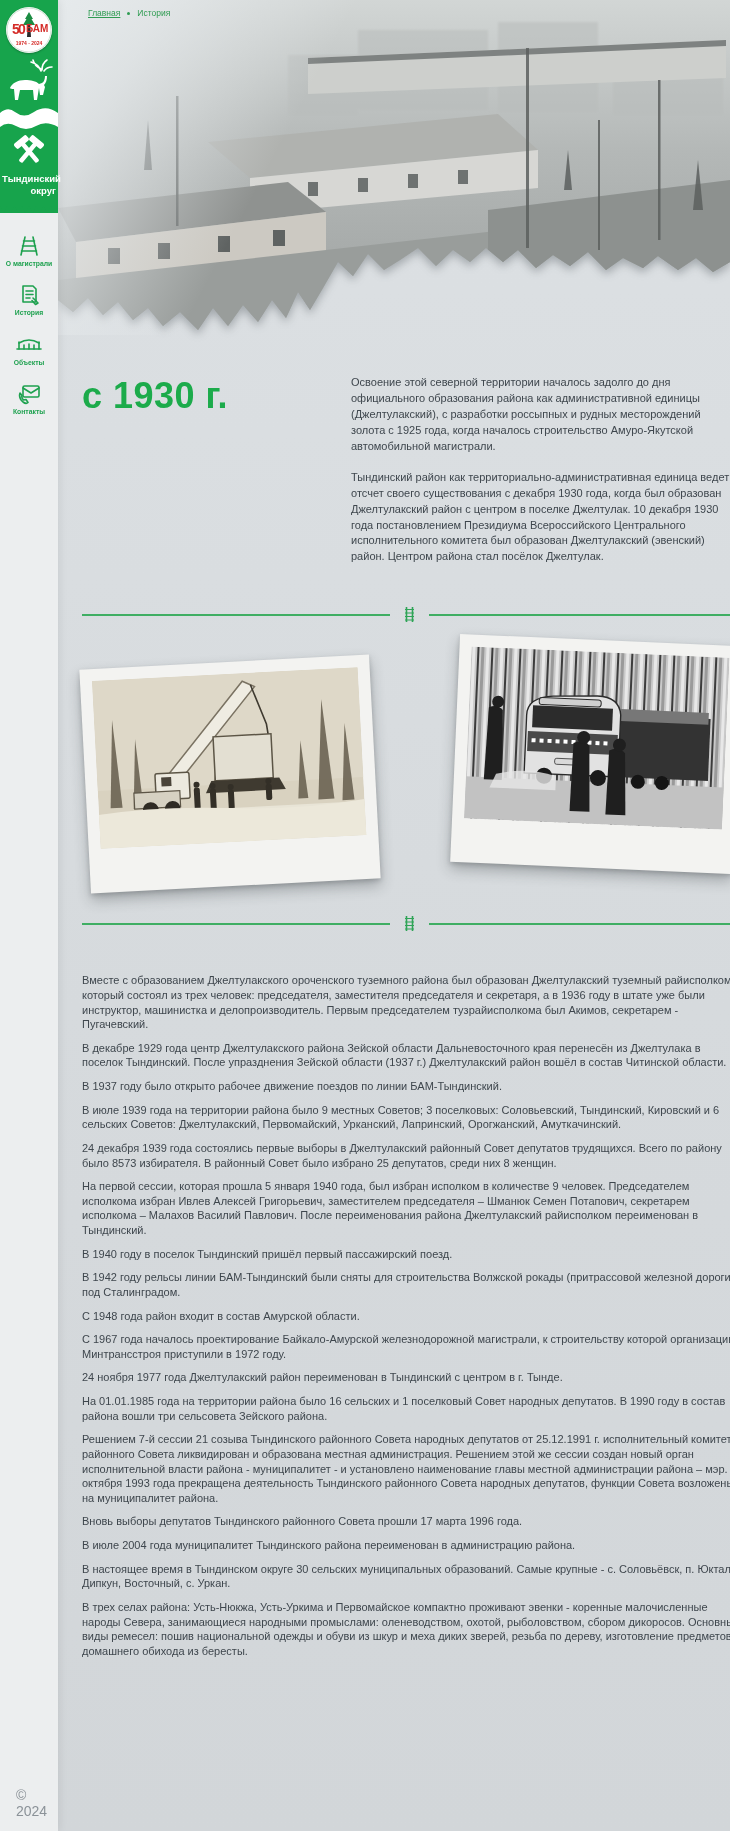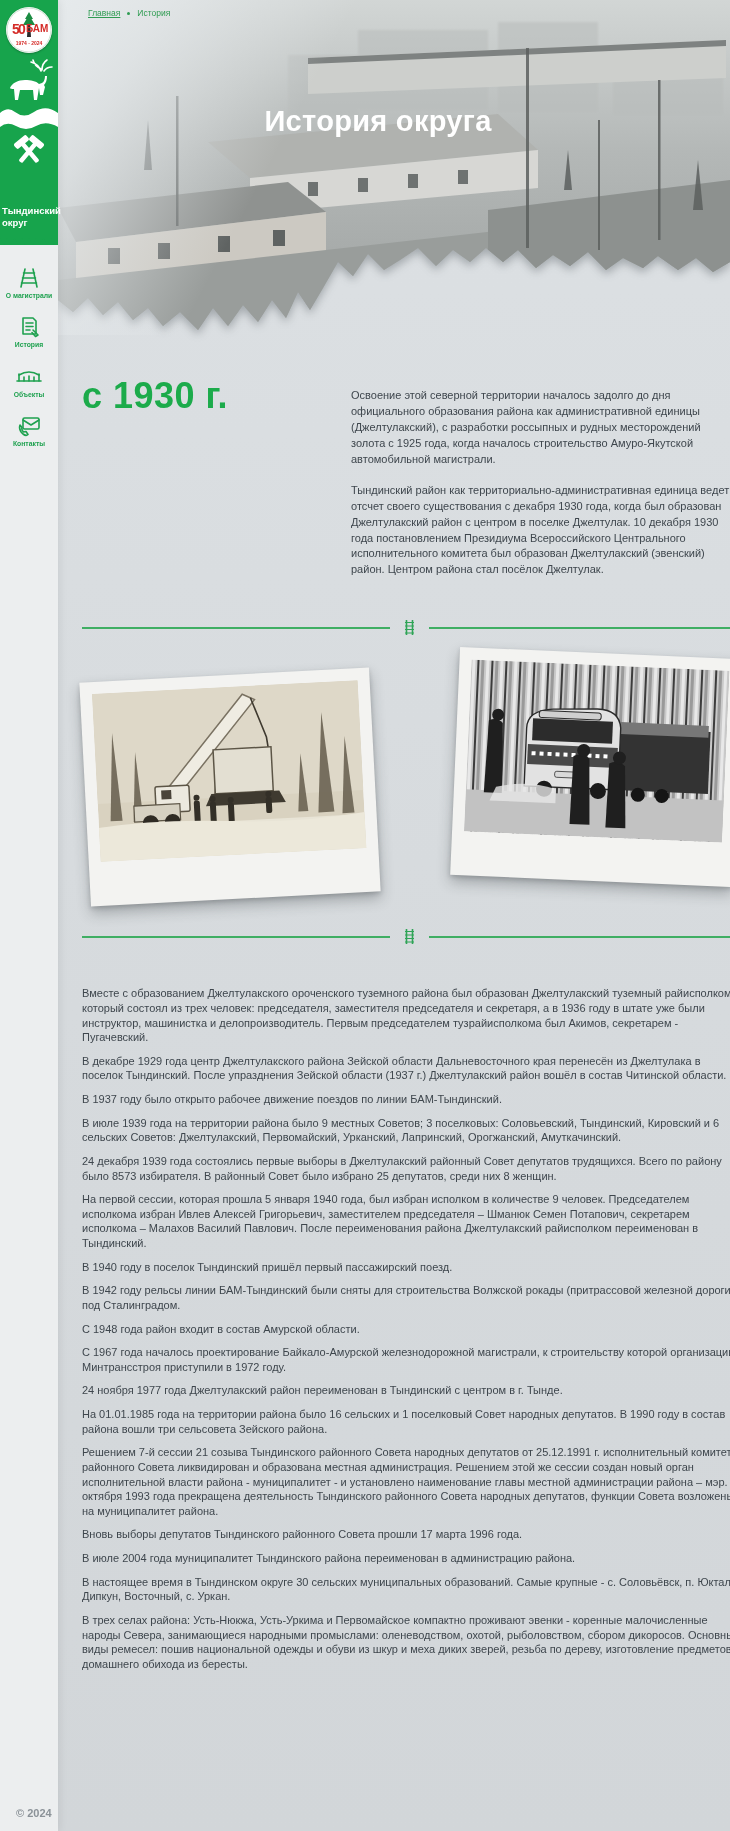--- a/index.html
+++ b/index.html
@@ -14,27 +14,27 @@
   .sidebar {
     position:absolute; left:0; top:0; width:58px; height:1831px;
     background:#eceeef; z-index:30;
     box-shadow:2px 0 8px rgba(0,0,0,.07);
   }
   .sidebar-head { background:#17a44c; padding-top:7px; position:relative; }
   .badge { width:46px; height:46px; margin:0 auto 4px; background:#fff; border-radius:50%;
     display:block; box-shadow:0 1px 2px rgba(0,0,0,.25); cursor:pointer; }
   .head-svg { display:block; margin:0 auto; }
   .org-name { color:#fff; font-weight:bold; font-size:9.5px; line-height:1.25;
-    text-align:left; padding:4px 2px 8px;margin-top:32px; }
+    text-align:right; padding:4px 2px 8px; }
   .zigzag { display:block; width:58px; height:8px; margin-bottom:-8px; position:relative; top:0; }
   .nav { margin-top:30px; display:flex; flex-direction:column; align-items:center; gap:17px; }
   .nav-item { display:flex; flex-direction:column; align-items:center; gap:3px; cursor:pointer; width:58px; }
   .nav-item svg { display:block; }
   .nav-label { color:#1ea14f; font-weight:bold; font-size:6.8px; text-align:center; line-height:1.1; }
-  .copyright { position:absolute; left:16px; bottom:12px; font-size:11px; color:#8b9298;font-weight:bold; }
+  .copyright { position:absolute; left:16px; bottom:12px; font-size:14px; color:#8b9298; }
 
   
   .main { margin-left:58px; width:704px; position:relative; }
 
   
   .hero { position:relative; height:335px; }
   .hero-torn { filter:drop-shadow(0 4px 4px rgba(60,70,75,.35)); }
   .hero-photo {
     height:335px; position:relative; overflow:hidden;
     clip-path:polygon(0 0,672px 0,672px 262px,655px 272px,638px 258px,620px 270px,600px 256px,
@@ -52,21 +52,21 @@
     gap:7px; font-size:8.5px; }
   .crumb { color:#2f9c52; cursor:pointer; }
   .crumb-home { text-decoration:underline; }
   .crumb-dot { width:3px; height:3px; border-radius:50%; background:#2f9c52; }
   .hero-title { position:absolute; top:105px; left:0; width:640px; text-align:center;
     color:#fff; font-size:29px; font-weight:bold; letter-spacing:.3px; z-index:4; }
 
   
   .intro { display:flex; margin-top:40px; padding:0 18px 0 24px;gap:13px; }
   .intro-heading { flex:0 0 256px; color:#1cab4b; font-size:36px; font-weight:bold; letter-spacing:.5px; }
-  .intro-text { width:380px; font-size:11px; line-height:1.45;margin-top:13px; }
+  .intro-text { width:380px; font-size:11px; line-height:1.45; }
   .intro-text p + p { margin-top:15px; }
 
   
   .divider { display:flex; align-items:center; margin:0 25px 0 24px; }
   .divider .line { flex:1; height:2px; background:#3fae63; }
   .divider .mid { margin:0 14px; display:flex; align-items:center; }
   .div1 { margin-top:42px; }
   .div2 { margin-top:30px; }
 
   
@@ -222,21 +222,20 @@
           </g>
         </svg>
       </div>
     </div>
     <div class="hero-fade"></div>
     <div class="breadcrumb">
       <span class="crumb crumb-home">Главная</span>
       <span class="crumb-dot"></span>
       <span class="crumb">История</span>
     </div>
-    <h1 class="hero-title">История округа</h1>
   </section>
 
   <section class="intro">
     <div class="intro-heading">с 1930 г.</div>
     <div class="intro-text">
       <p>Освоение этой северной территории началось задолго до дня официального образования района как административной единицы (Джелтулакский), с разработки россыпных и рудных месторождений золота с 1925 года, когда началось строительство Амуро-Якутской автомобильной магистрали.</p>
       <p>Тындинский район как территориально-административная единица ведет отсчет своего существования с декабря 1930 года, когда был образован Джелтулакский район с центром в поселке Джелтулак. 10 декабря 1930 года постановлением Президиума Всероссийского Центрального исполнительного комитета был образован Джелтулакский (эвенский) район. Центром района стал посёлок Джелтулак.</p>
     </div>
   </section>
 

